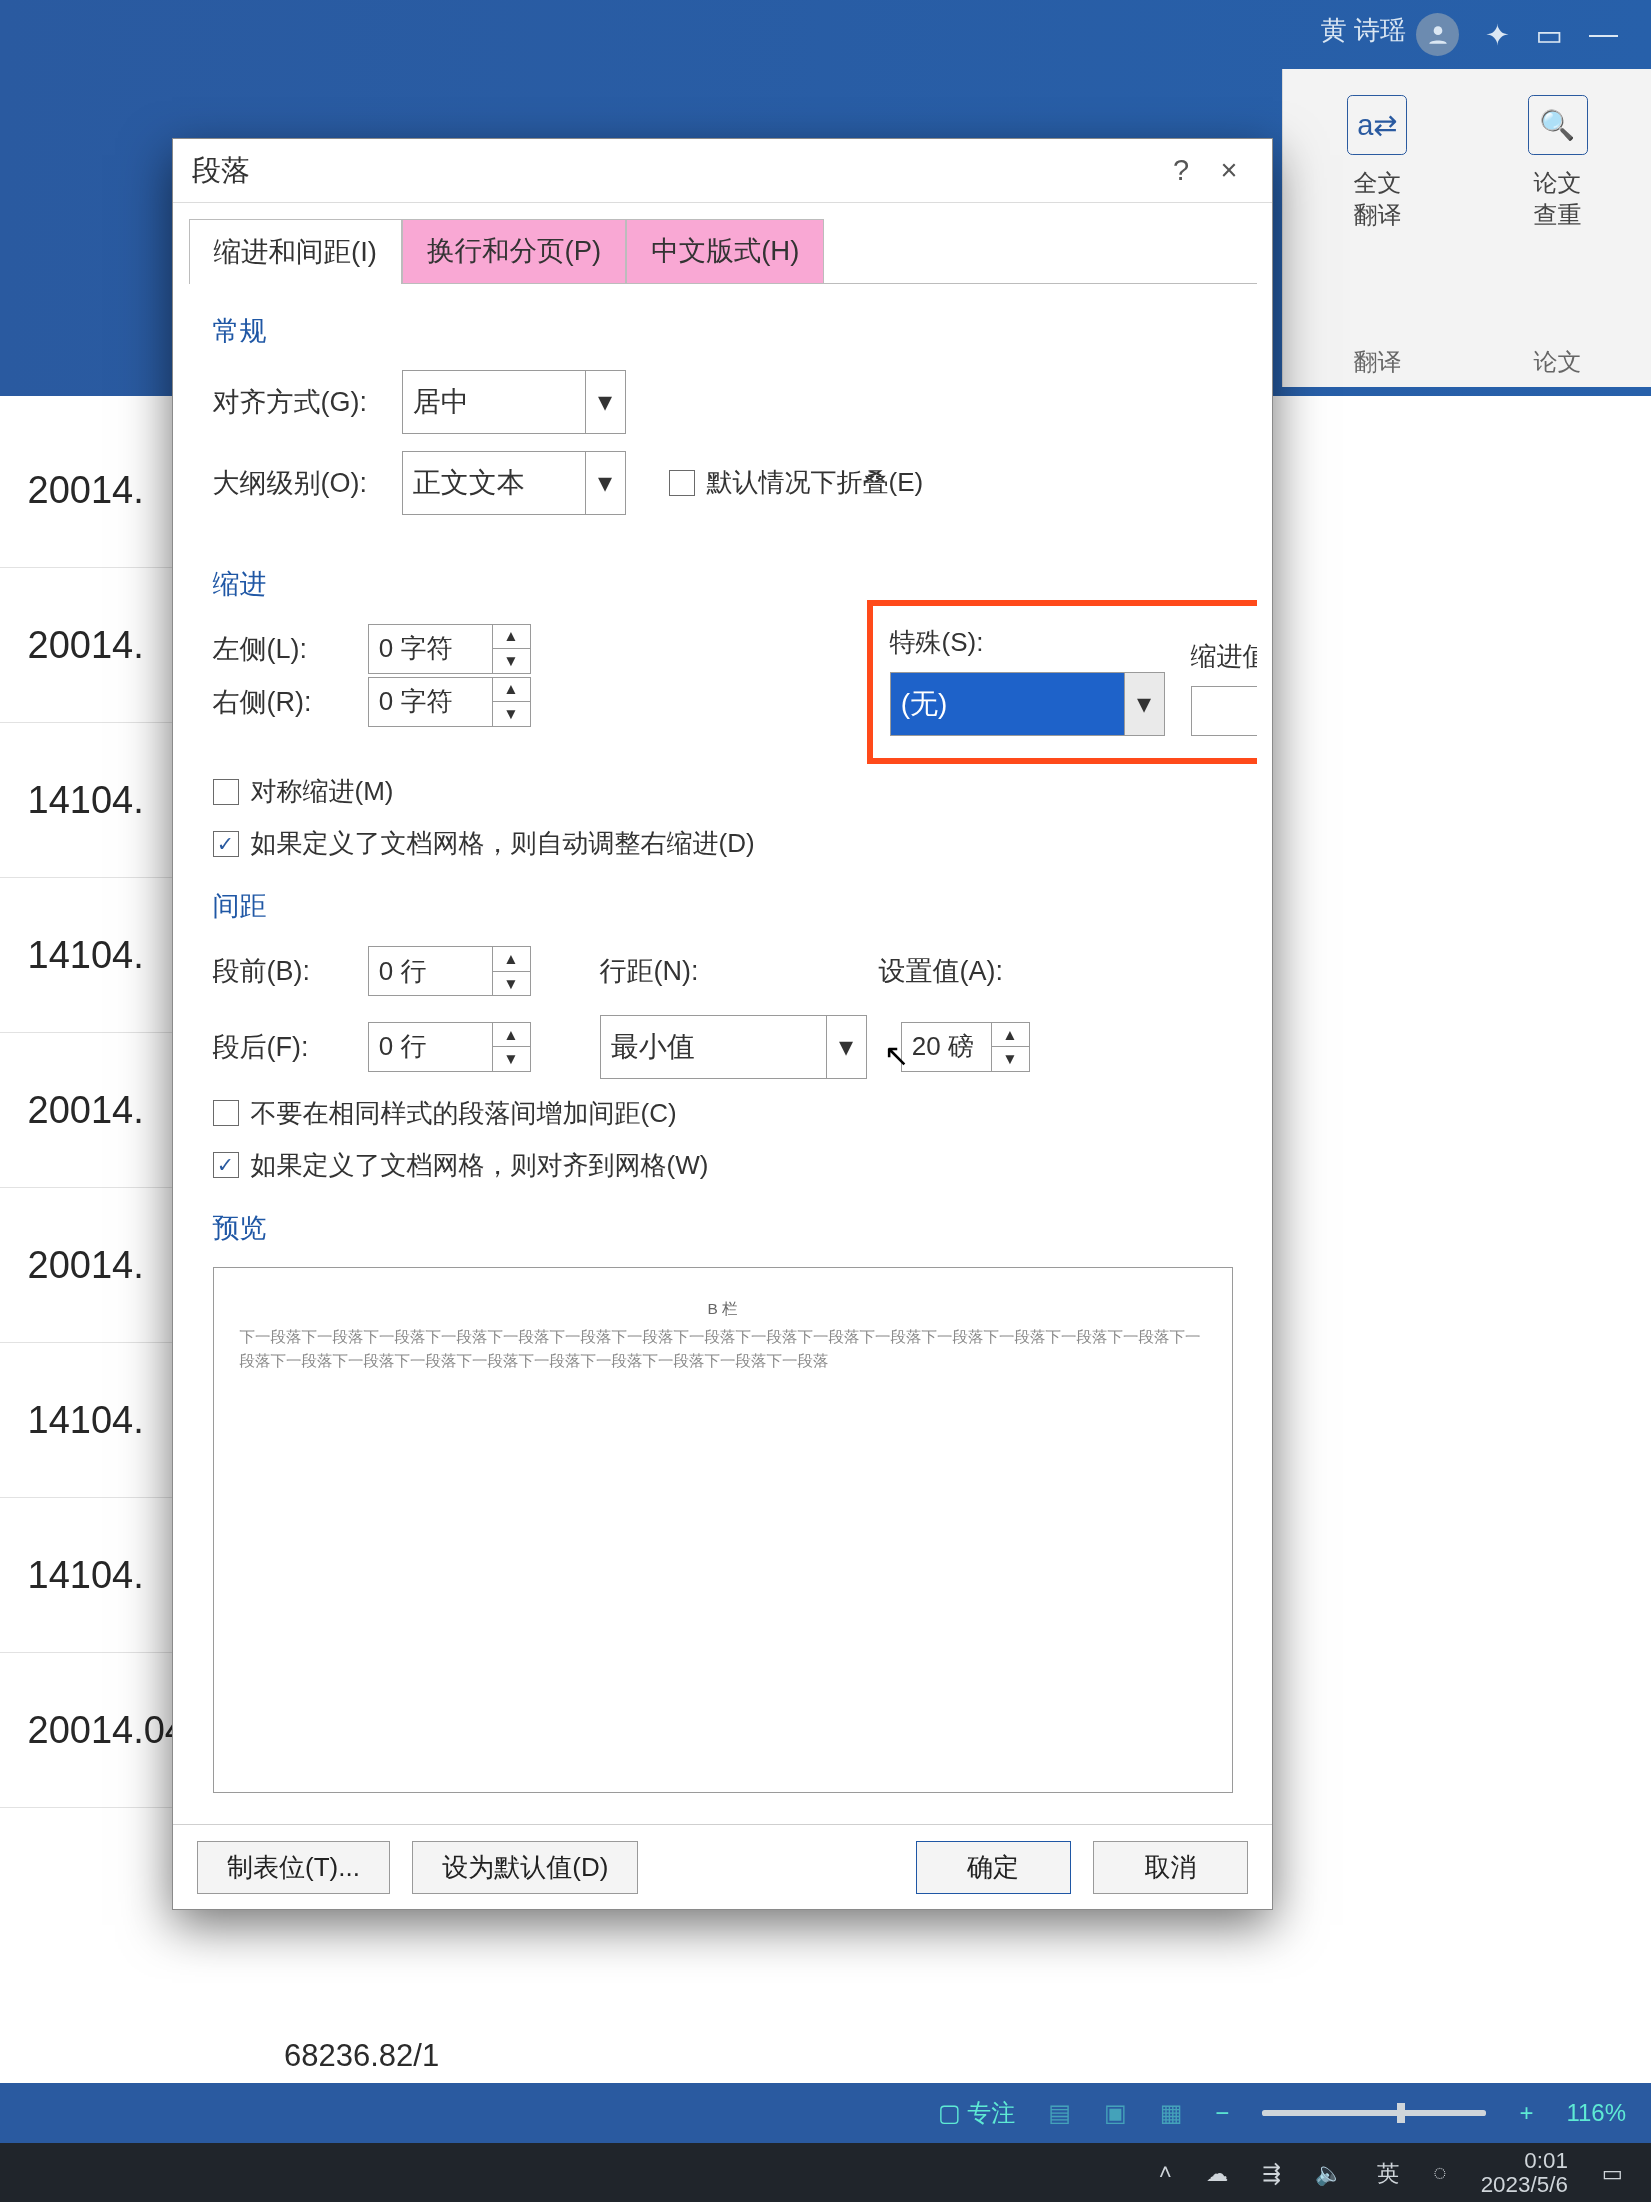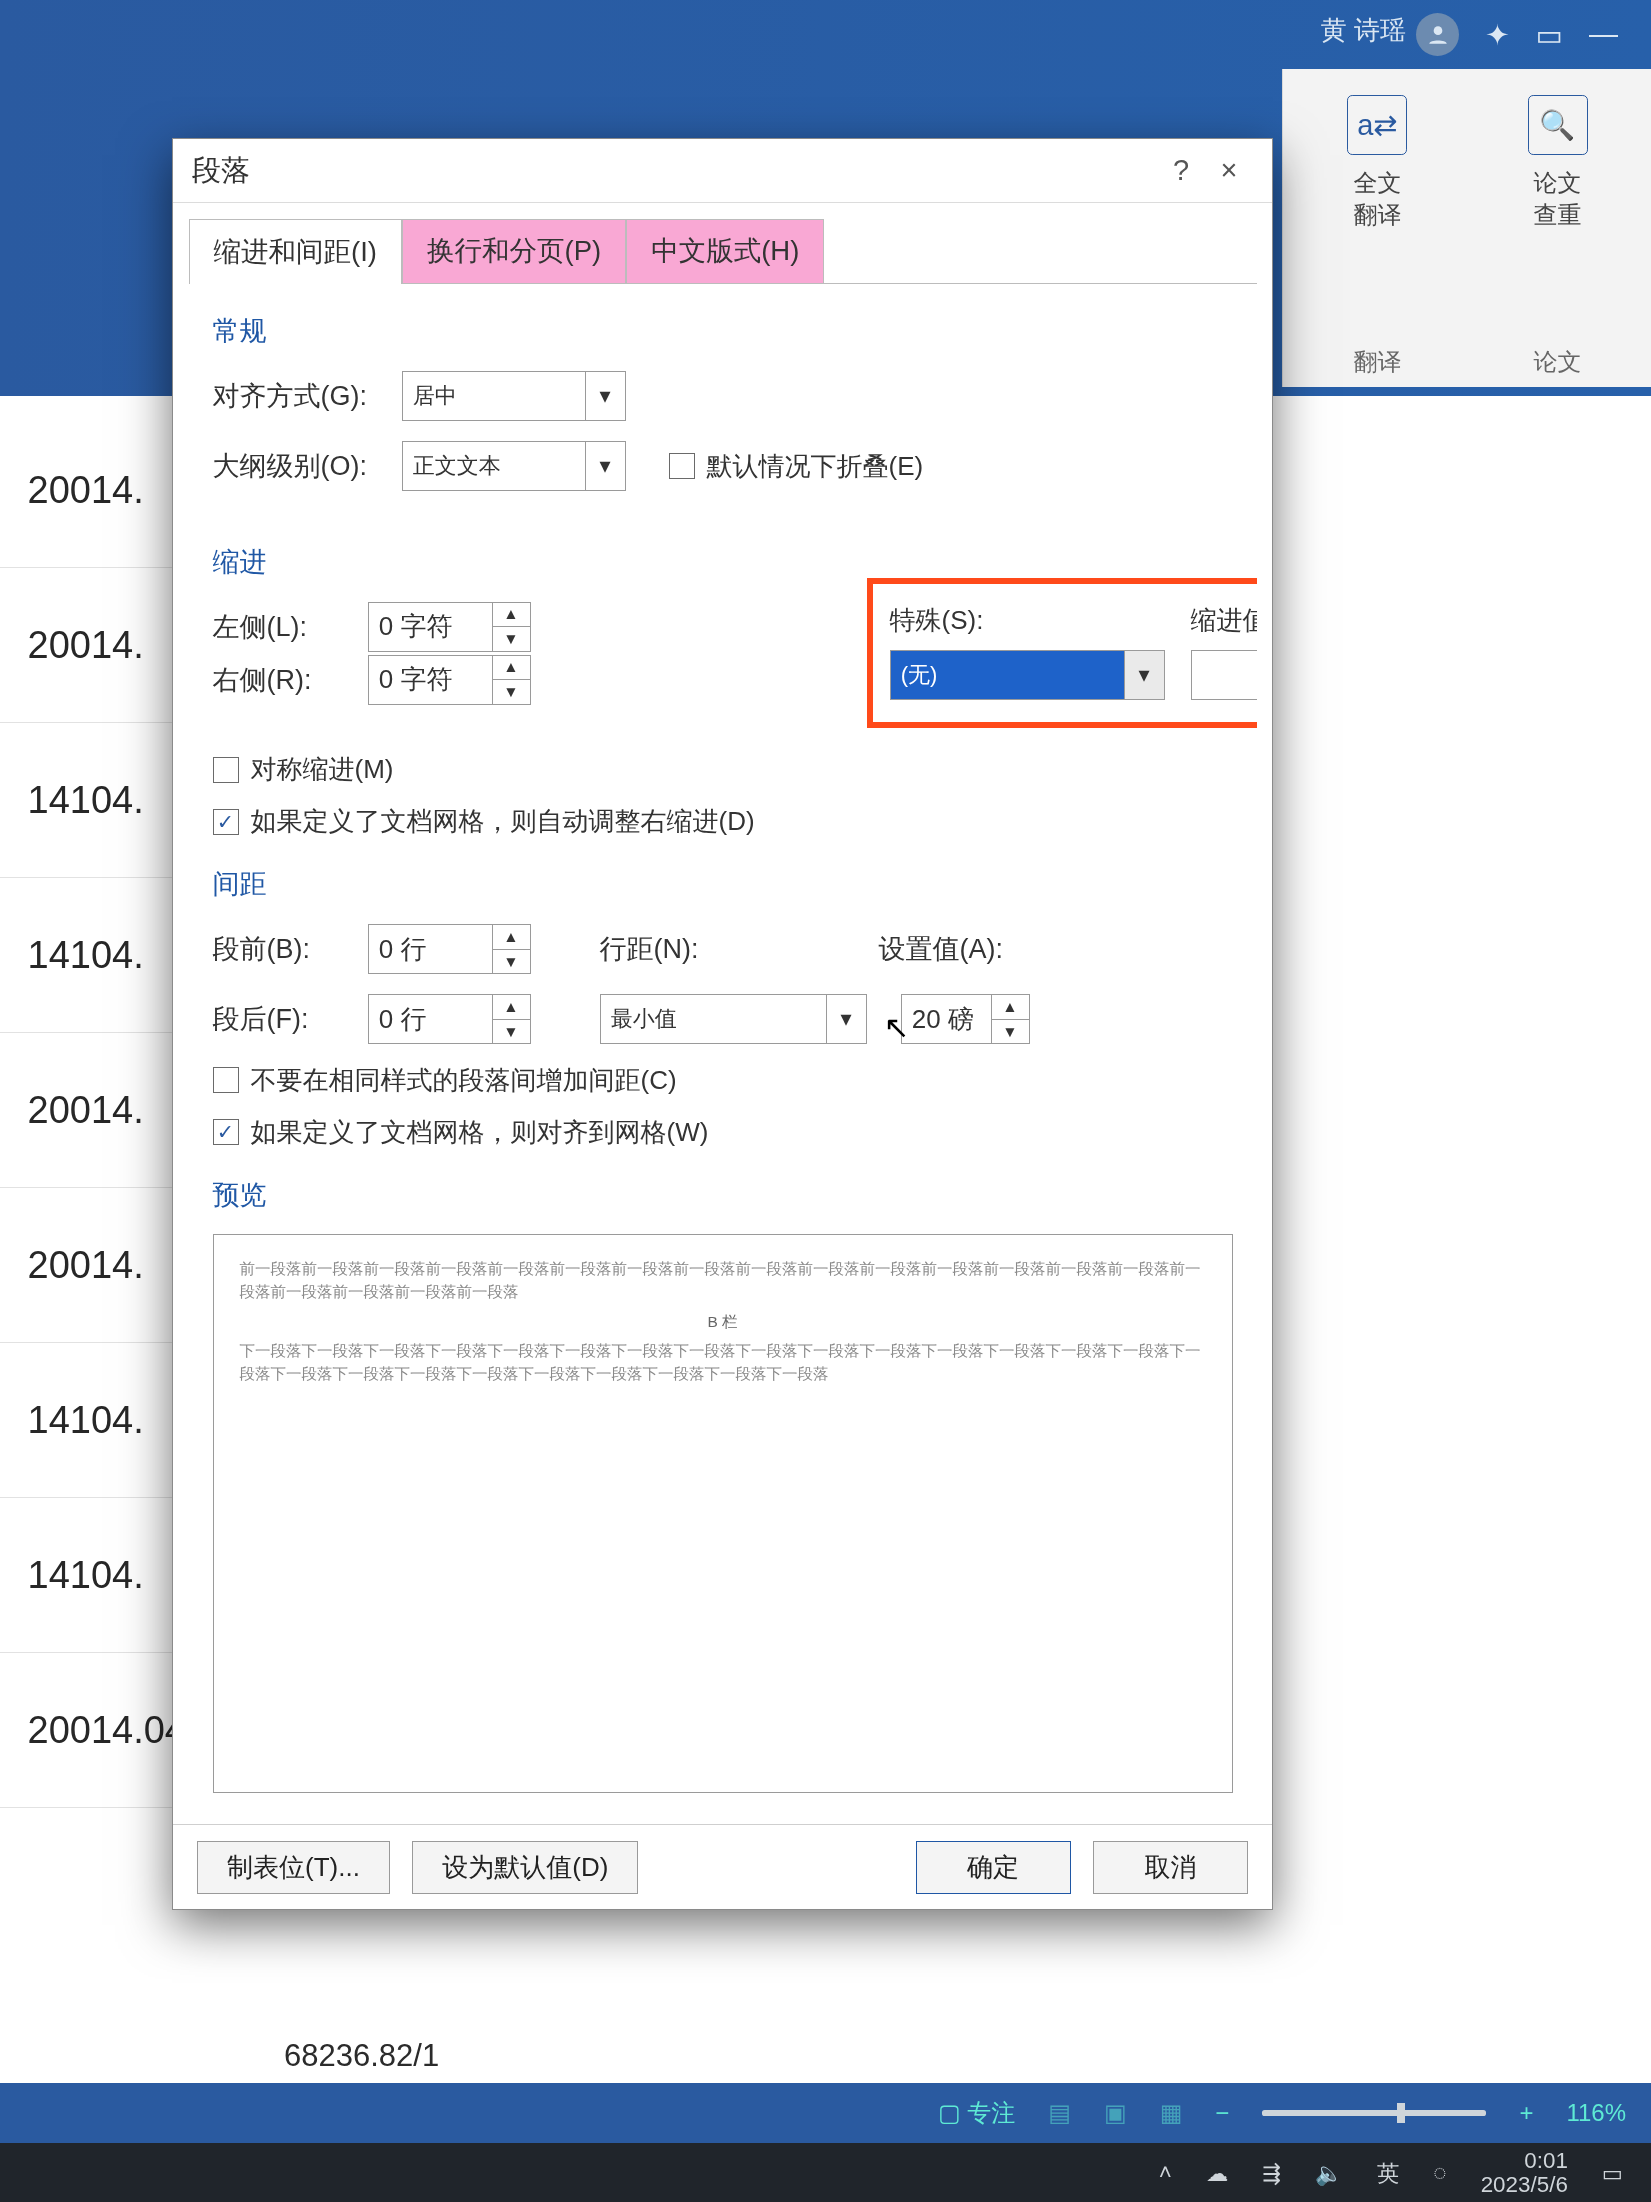--- a/index.html
+++ b/index.html
@@ -92,21 +92,21 @@
   .panel{
     flex:1;border-top:0.9px solid #bcbcbc;margin:0 15.5px 15.5px 15.5px;
     padding:19px 24px 15.5px 24px;font-size:27px;color:#333;
     display:flex;flex-direction:column;gap:17px;overflow:hidden;
   }
   .section-title{color:#1f57a5;font-size:27px;margin:10.3px 0 3.4px 0;}
   .row{display:flex;align-items:center;gap:17px;min-height:53px;}
   .lab{width:172px;}
   .lab-sm{width:138px;}
   .select, .textbox{
-    height:50px;border:0.9px solid #9a9a9a;background:#fff;font-size:22px;
+    height:64px;border:0.9px solid #9a9a9a;background:#fff;font-size:28px;
     padding:0 10.3px;display:flex;align-items:center;position:relative;
   }
   .select{width:224px;}
   .select .caret{
     position:absolute;right:0;top:0;bottom:0;width:40px;
     border-left:0.9px solid #9a9a9a;display:flex;align-items:center;justify-content:center;
   }
   .spinner{
     display:flex;align-items:stretch;height:50px;border:0.9px solid #9a9a9a;background:#fff;
     width:163px;
@@ -372,21 +372,20 @@
       <span class="box"></span>
       <span>不要在相同样式的段落间增加间距(C)</span>
     </label>
     <label class="chk">
       <span class="box checked"></span>
       <span>如果定义了文档网格，则对齐到网格(W)</span>
     </label>
 
     <div class="section-title">预览</div>
     <div class="preview">
-      <div>前一段落前一段落前一段落前一段落前一段落前一段落前一段落前一段落前一段落前一段落前一段落前一段落前一段落前一段落前一段落前一段落前一段落前一段落前一段落前一段落</div>
       <div class="ptitle">B 栏</div>
       <div>下一段落下一段落下一段落下一段落下一段落下一段落下一段落下一段落下一段落下一段落下一段落下一段落下一段落下一段落下一段落下一段落下一段落下一段落下一段落下一段落下一段落下一段落下一段落下一段落下一段落</div>
     </div>
   </div>
 
   <div class="dlg-footer">
     <div class="btn">制表位(T)...</div>
     <div class="btn">设为默认值(D)</div>
     <span class="spacer"></span>
     <div class="btn primary">确定</div>

